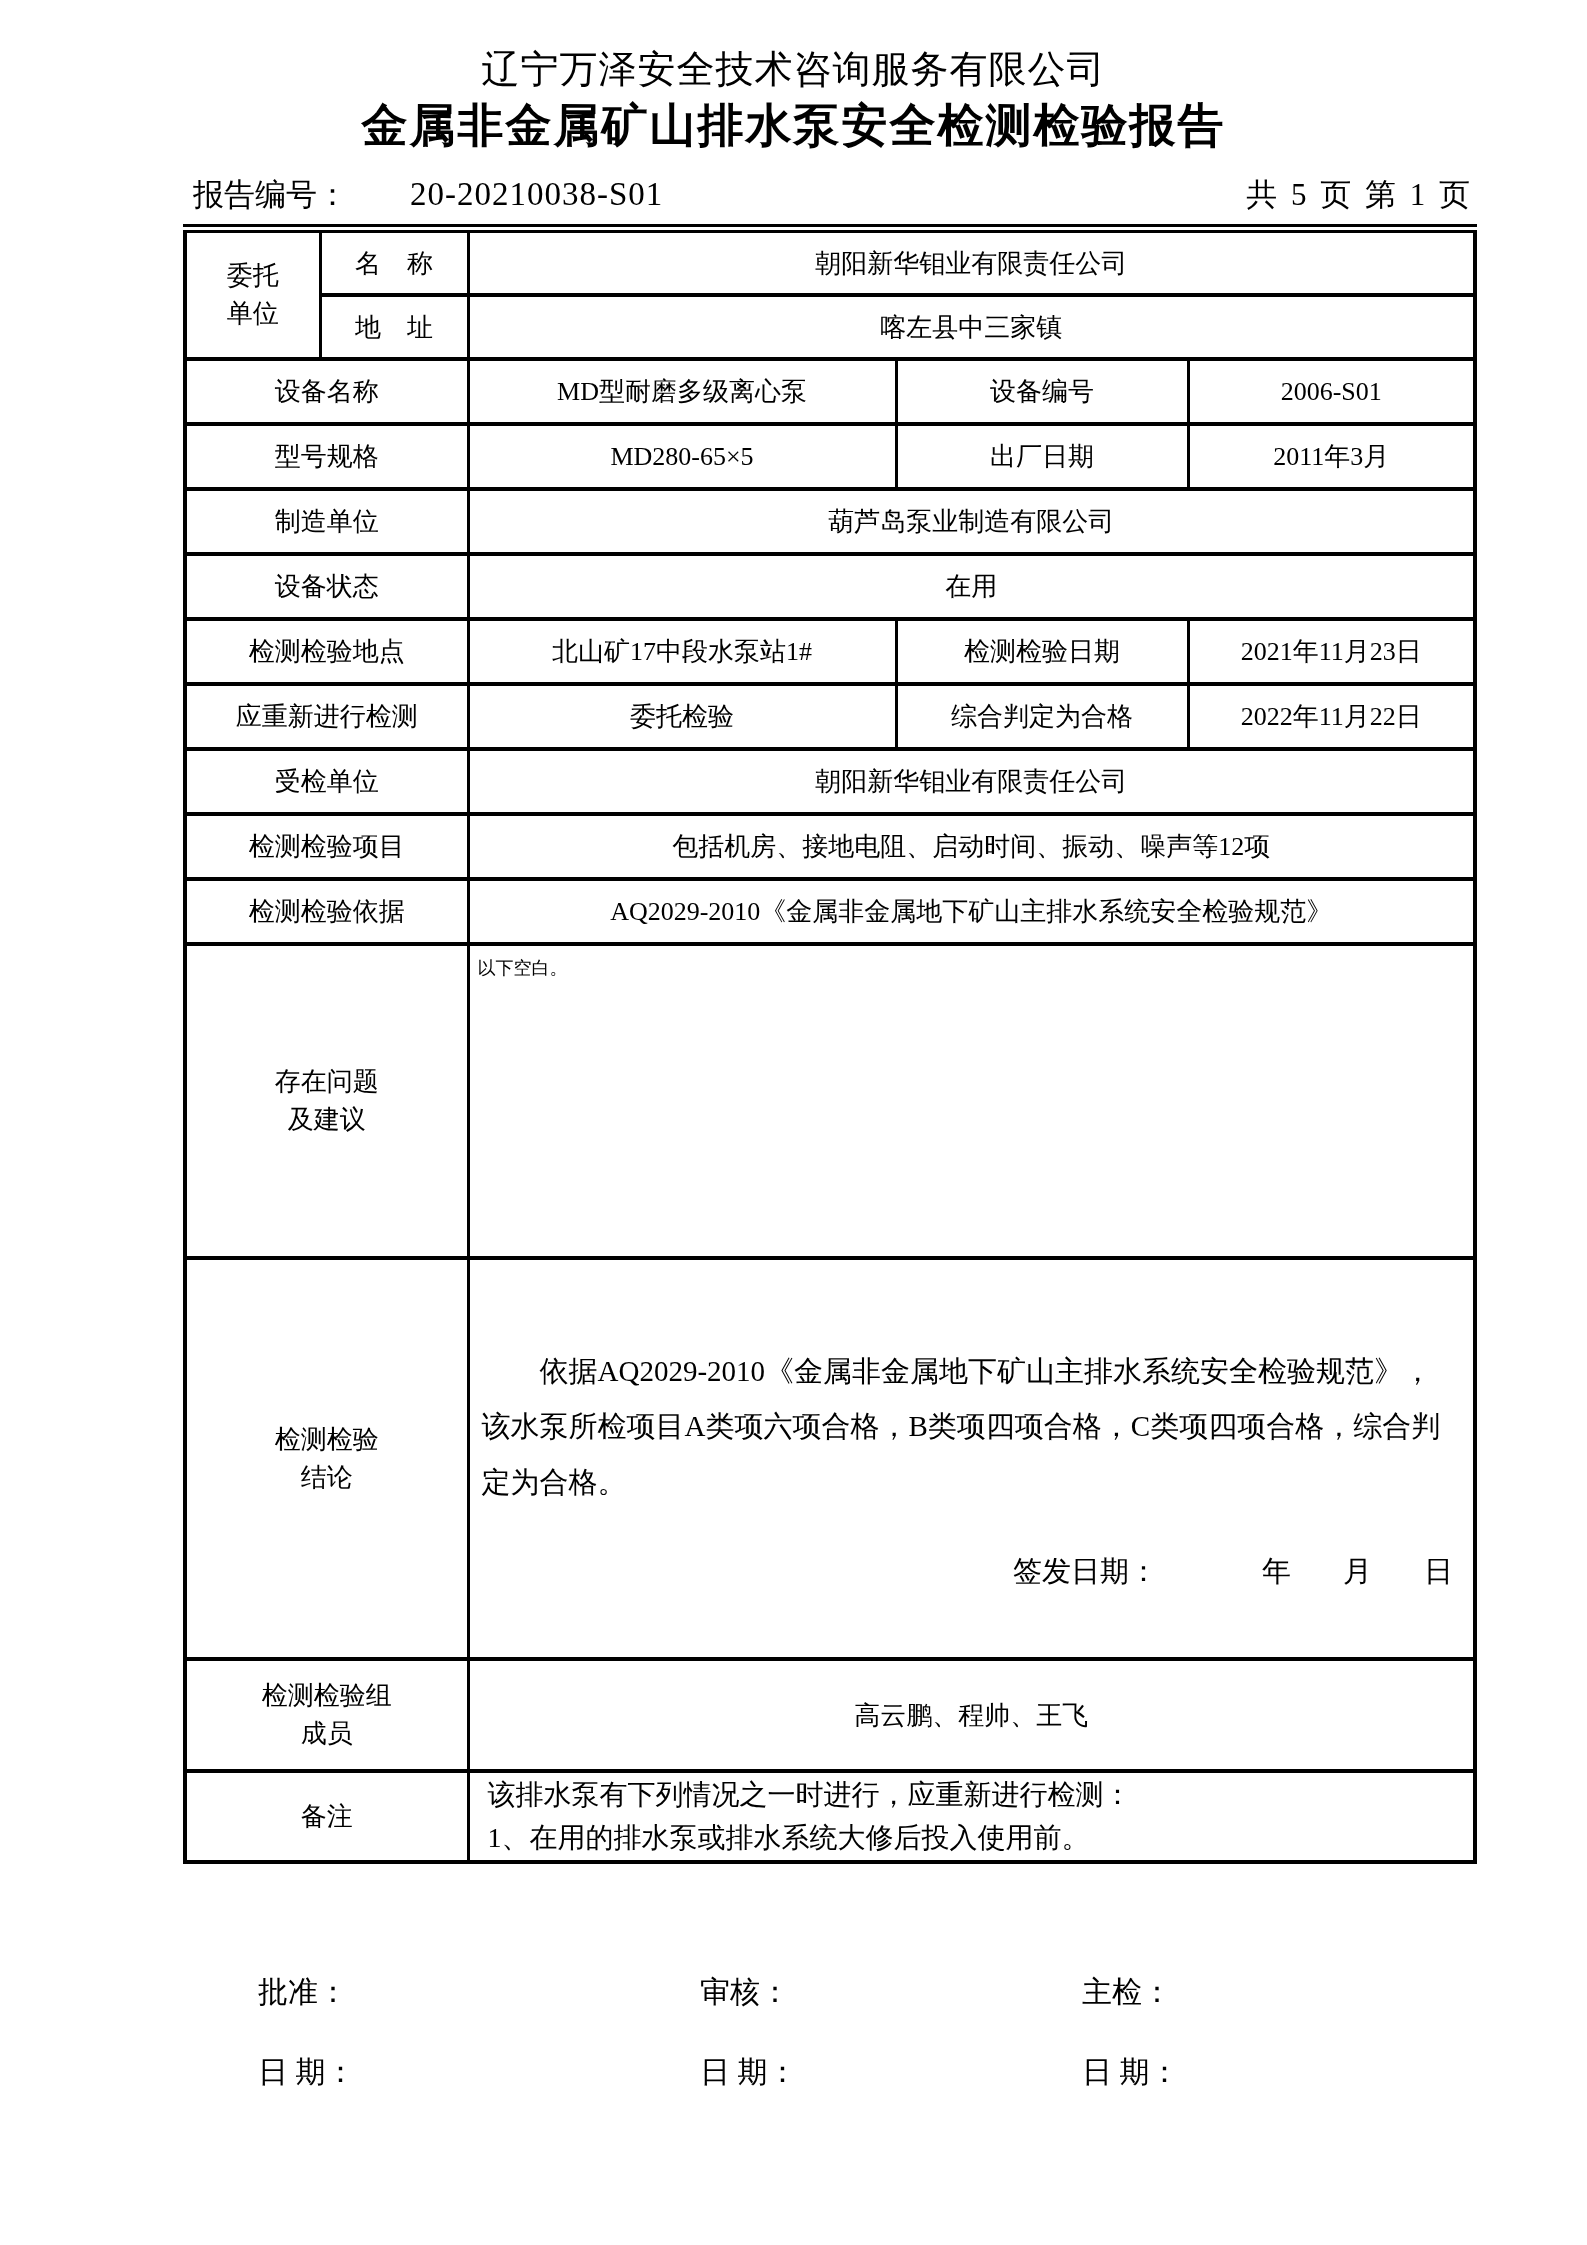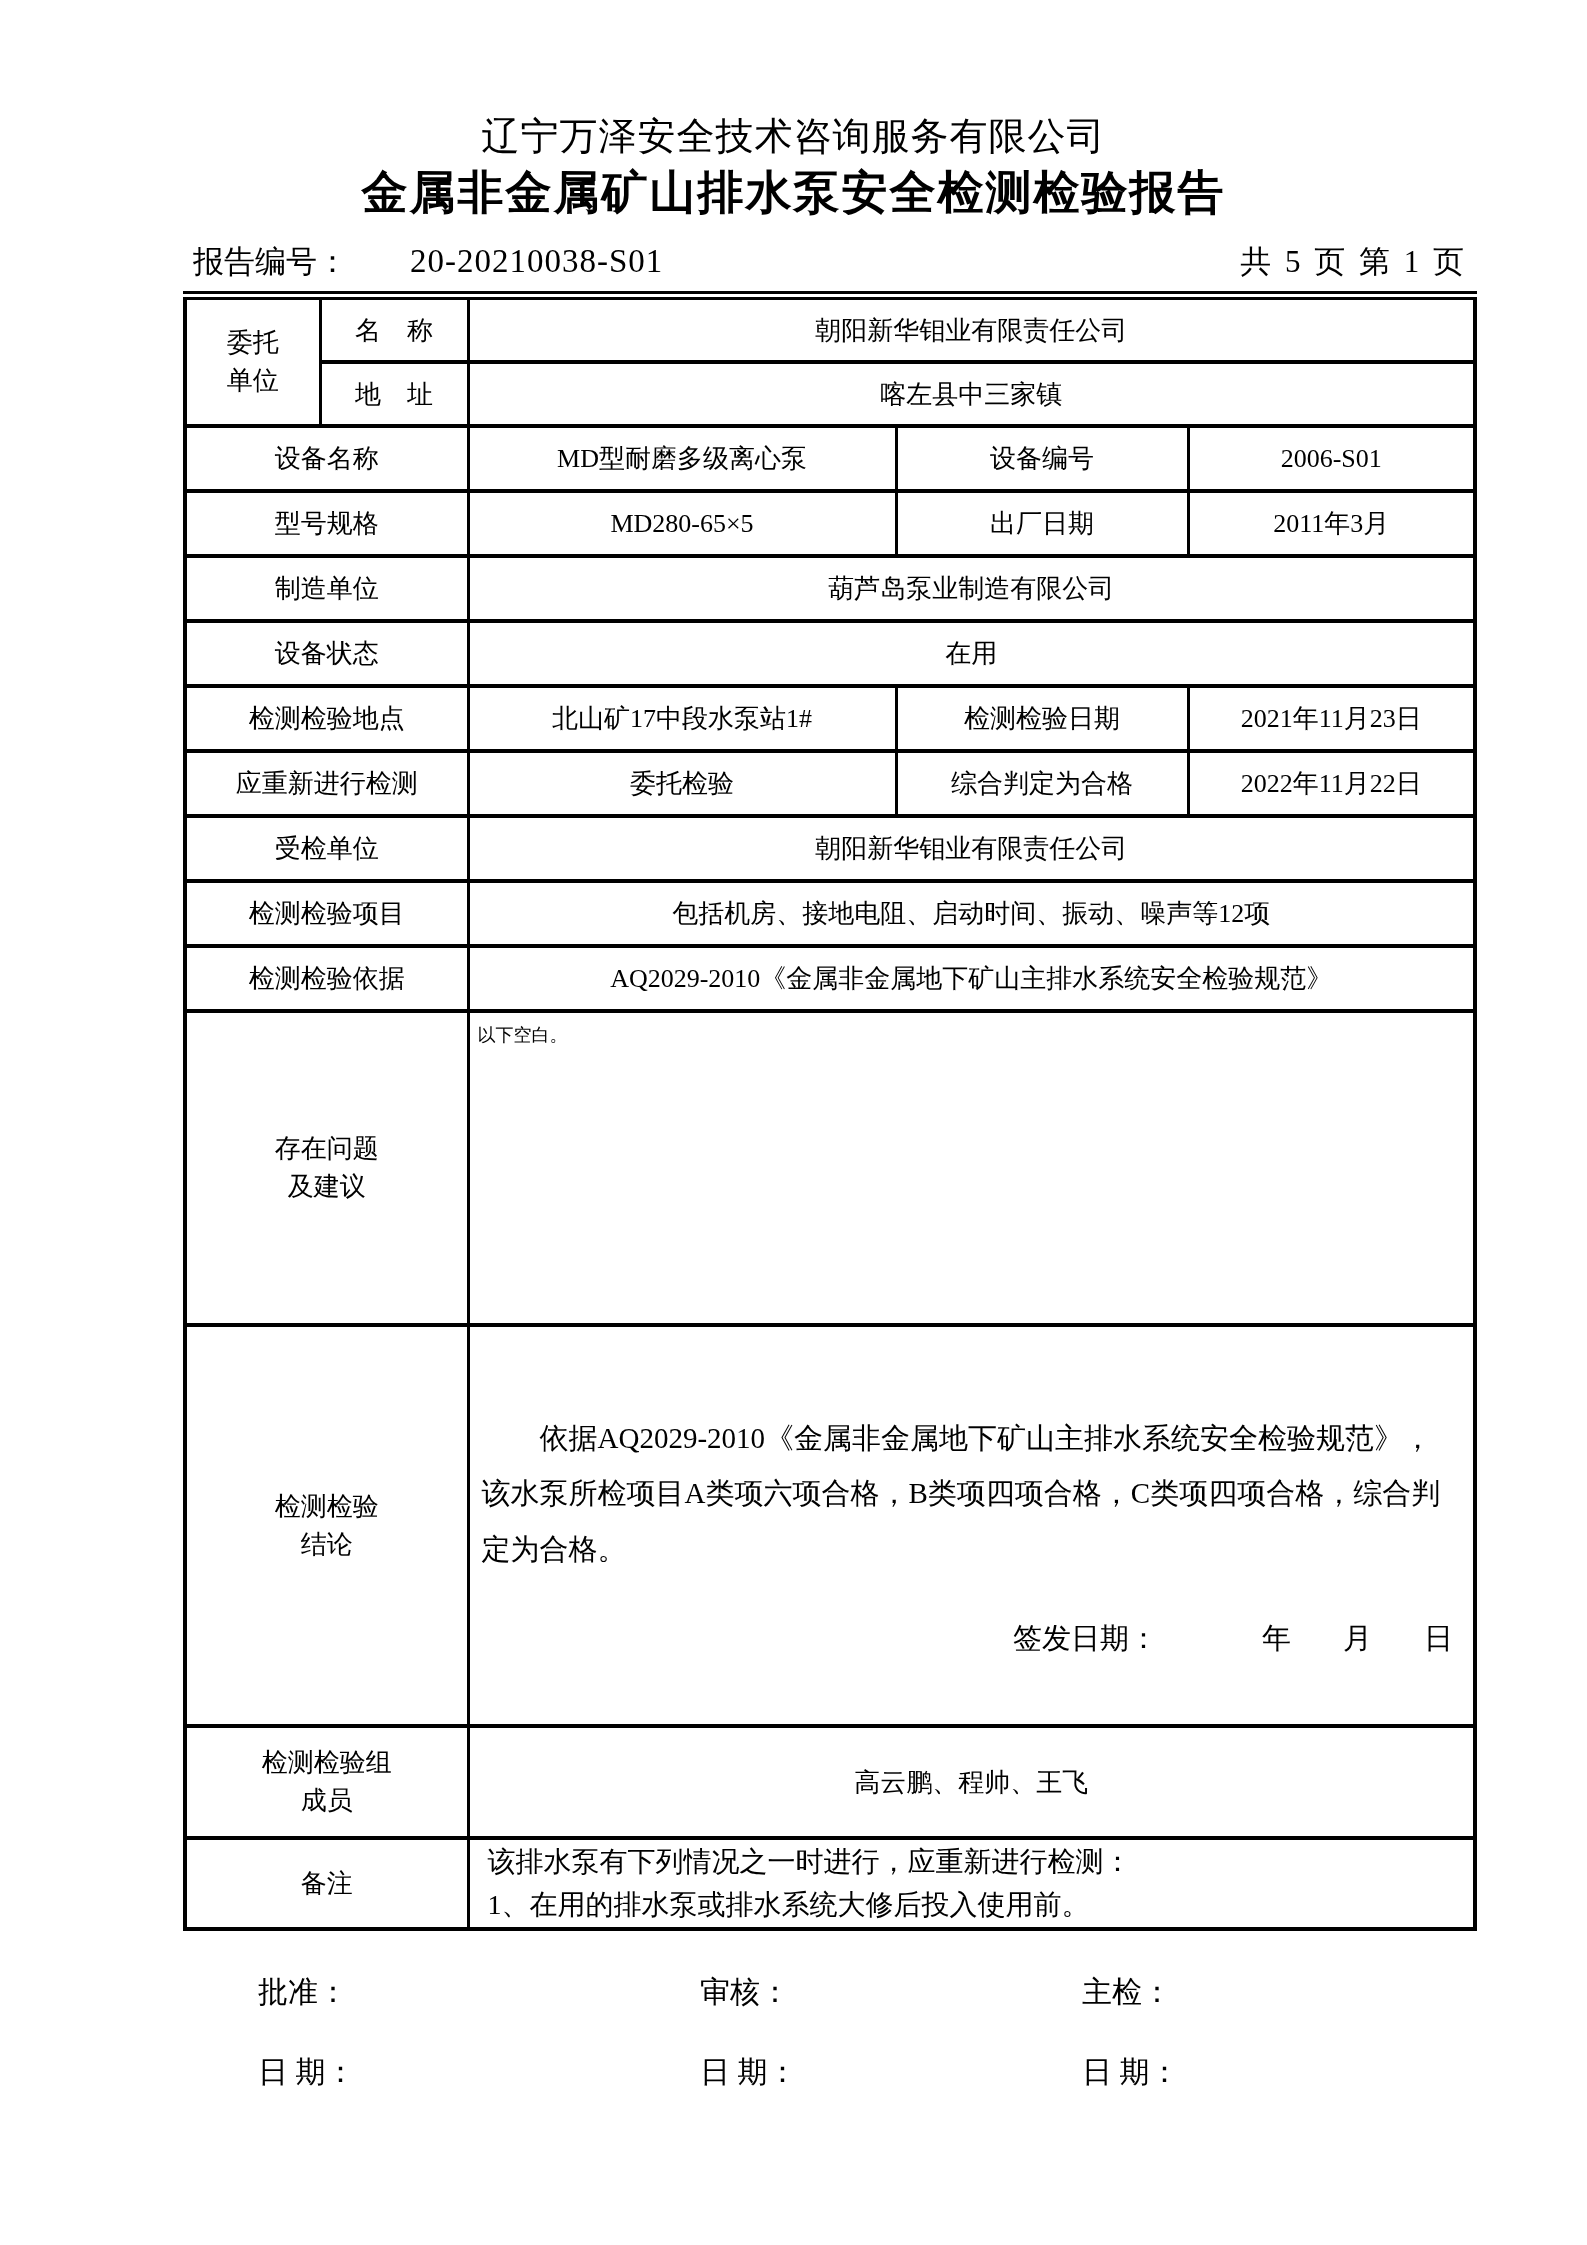--- a/index.html
+++ b/index.html
@@ -8,21 +8,21 @@
     background: #ffffff; color: #000000;
     font-family: "Liberation Serif", "DejaVu Serif", serif;
   }
   .doc {
     position: relative;
     width: 1587px; height: 2245px;
     overflow: hidden;
     background: #ffffff;
   }
   .company {
-    padding-top: 114px;
+    padding-top: 47px;
     text-align: center;
     font-size: 38px;
     line-height: 1.2;
     letter-spacing: 1px;
   }
   .title {
     margin-top: 4px;
     text-align: center;
     font-size: 46px;
     font-weight: bold;
@@ -31,21 +31,21 @@
   }
   .report-line {
     display: flex;
     align-items: baseline;
     margin: 20px 0 0 183px;
     width: 1290px;
     font-size: 31px;
   }
   .rpt-label { margin-left: 10px; }
   .rpt-no { margin-left: 62px; font-size: 33px; letter-spacing: 1px; }
-  .pagination { margin-left: auto; margin-right: 6px; letter-spacing: 3px; text-align: right; }
+  .pagination { margin-left: auto; letter-spacing: 3px; text-align: right; }
 
   table.report {
     border-collapse: collapse;
     table-layout: fixed;
     width: 1290px;
     margin: 8px 0 0 183px;
   }
   table.report { border: 4px solid #000; border-top: 9px double #000; }
   .report td {
     border: 3px solid #000;

